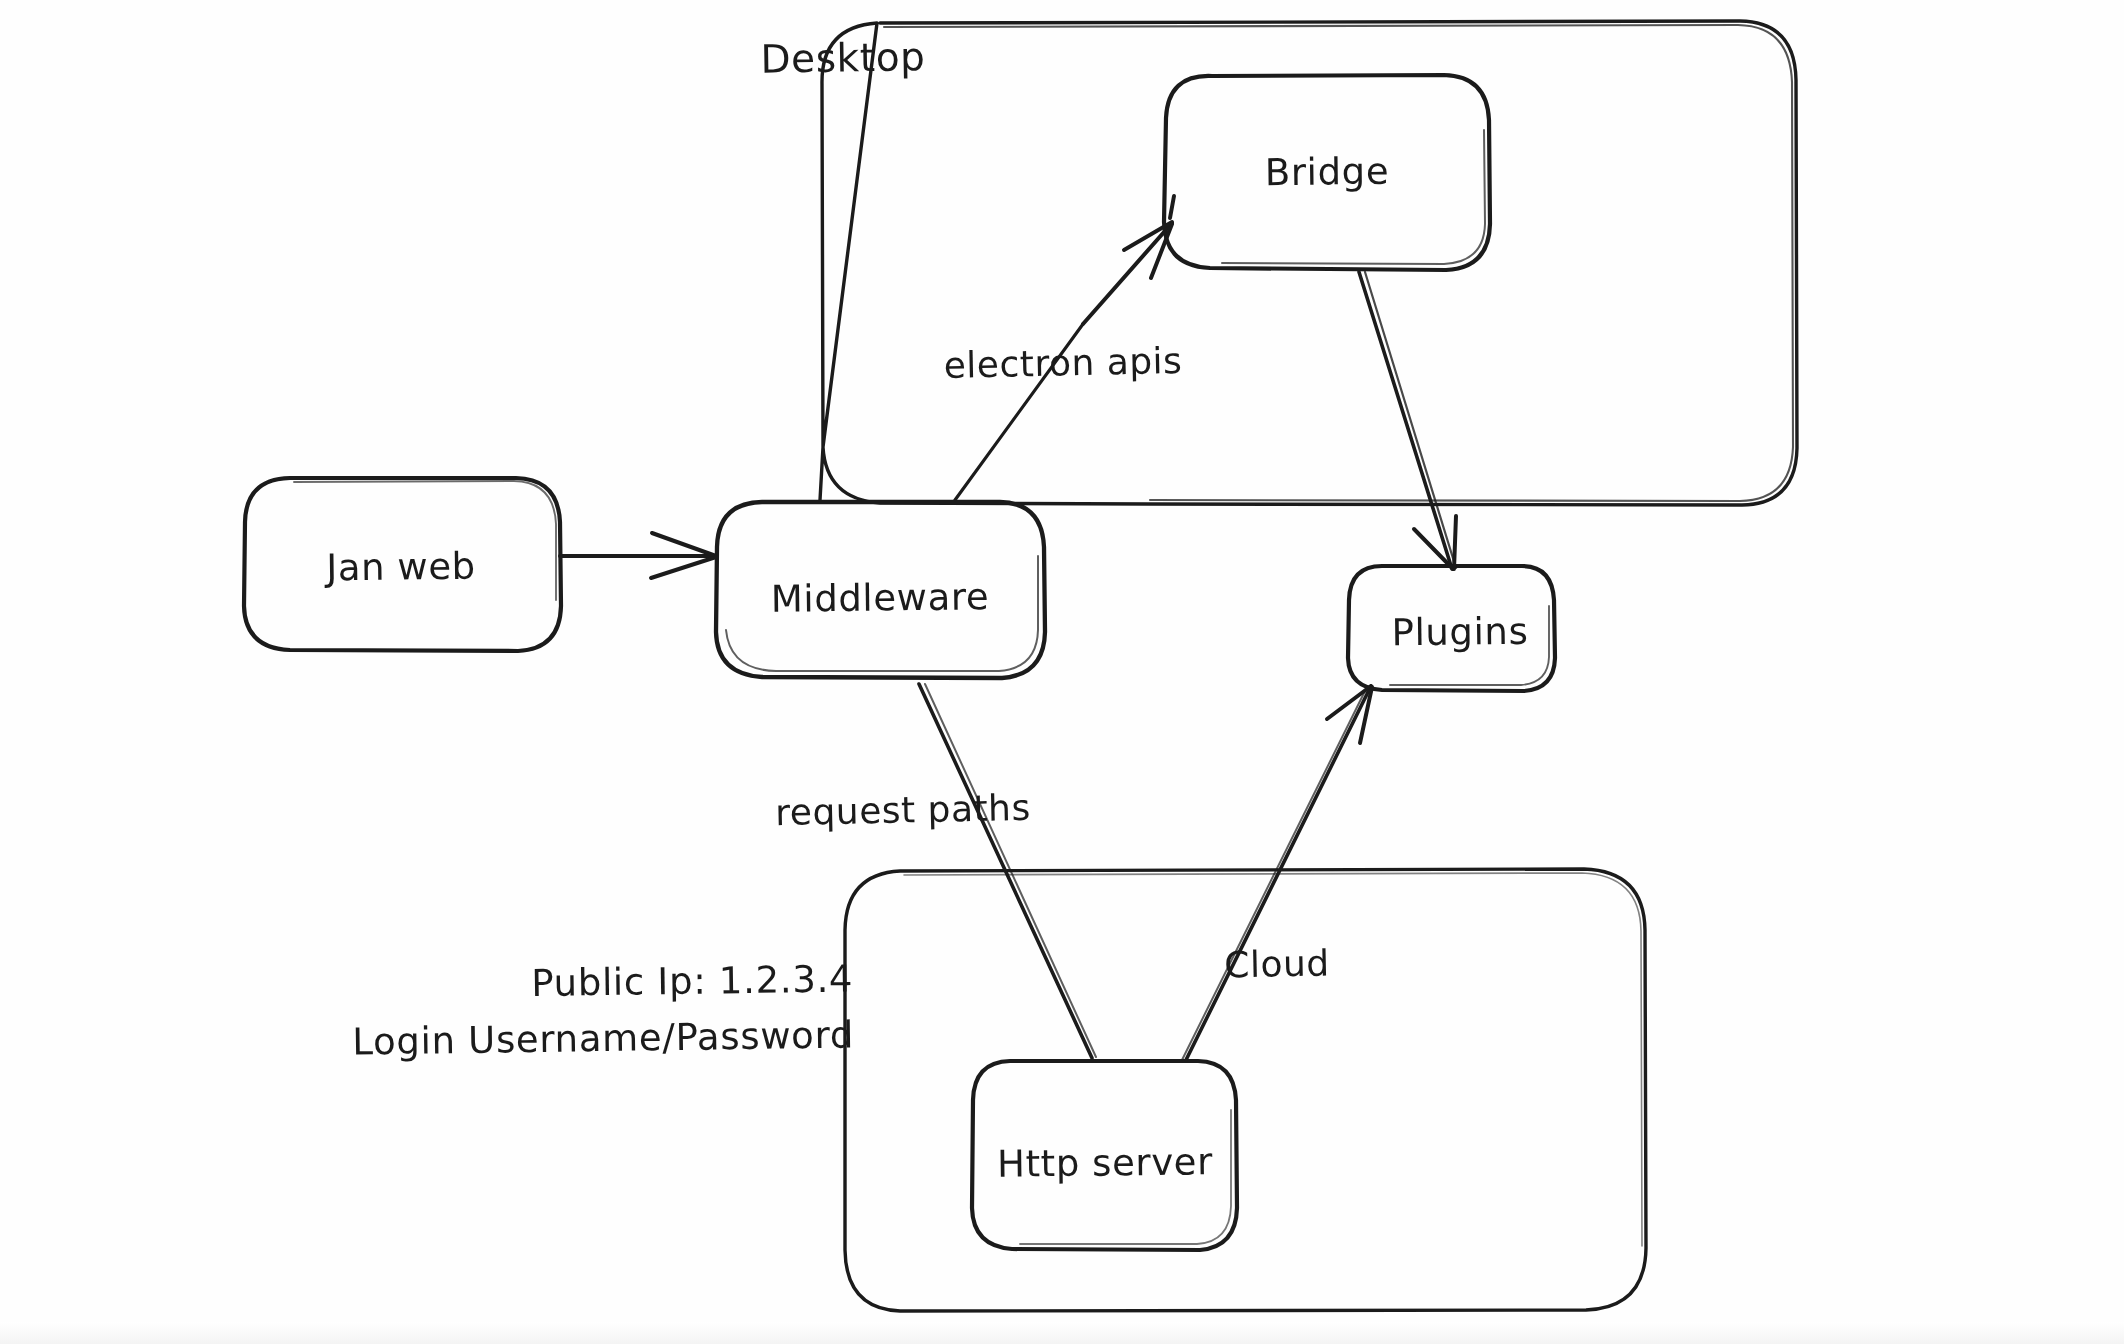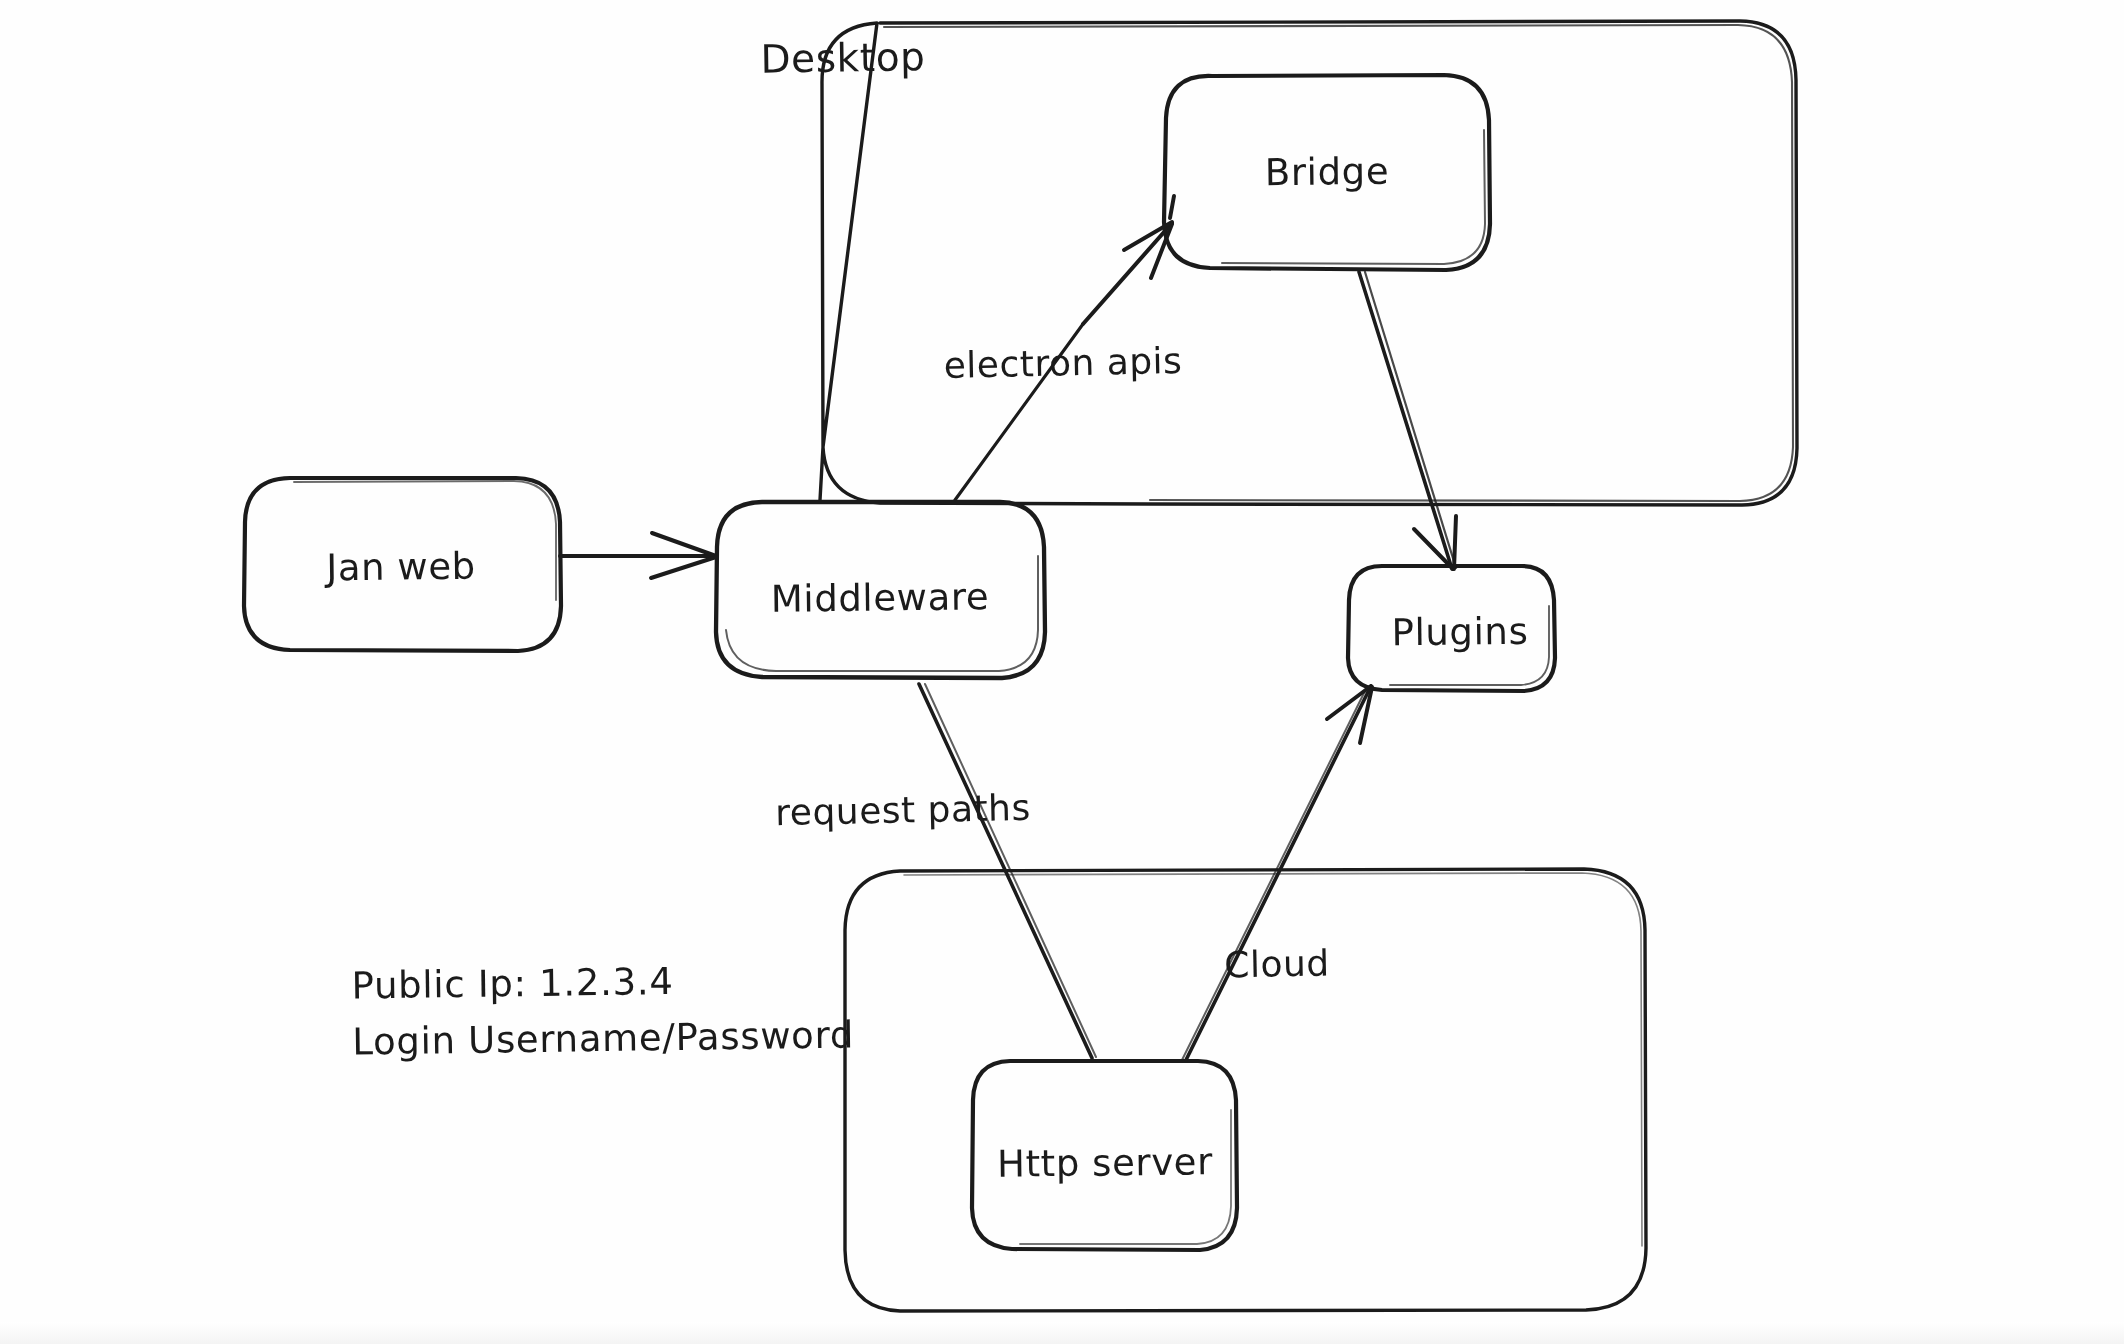--- a/index.html
+++ b/index.html
@@ -7,20 +7,21 @@
     padding: 0;
     background: #ffffff;
   }
   #canvas {
     position: relative;
     width: 2124px;
     height: 1344px;
     background: #fefefe;
     overflow: hidden;
     font-family: "DejaVu Sans", sans-serif;
+    text-align: right;
   }
   #canvas::after {
     content: "";
     position: absolute;
     left: 0; right: 0; bottom: 0;
     height: 22px;
     background: linear-gradient(to bottom, #ffffff 0%, #f4f4f4 100%);
     pointer-events: none;
   }
   svg.sketch {

